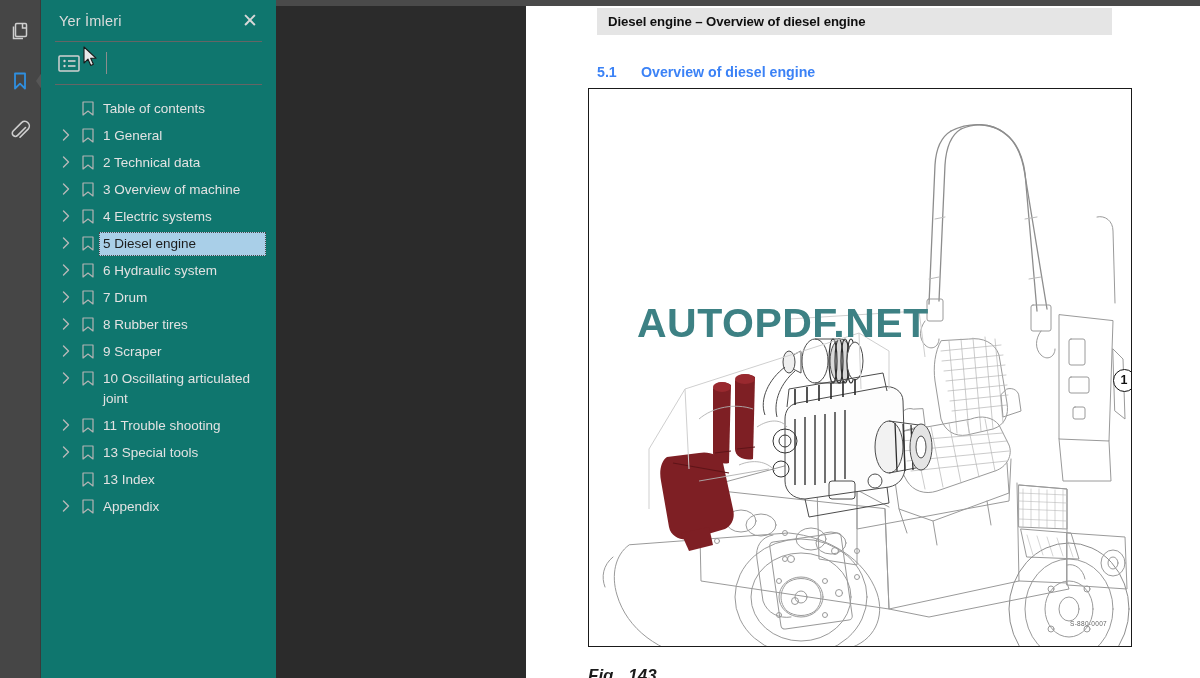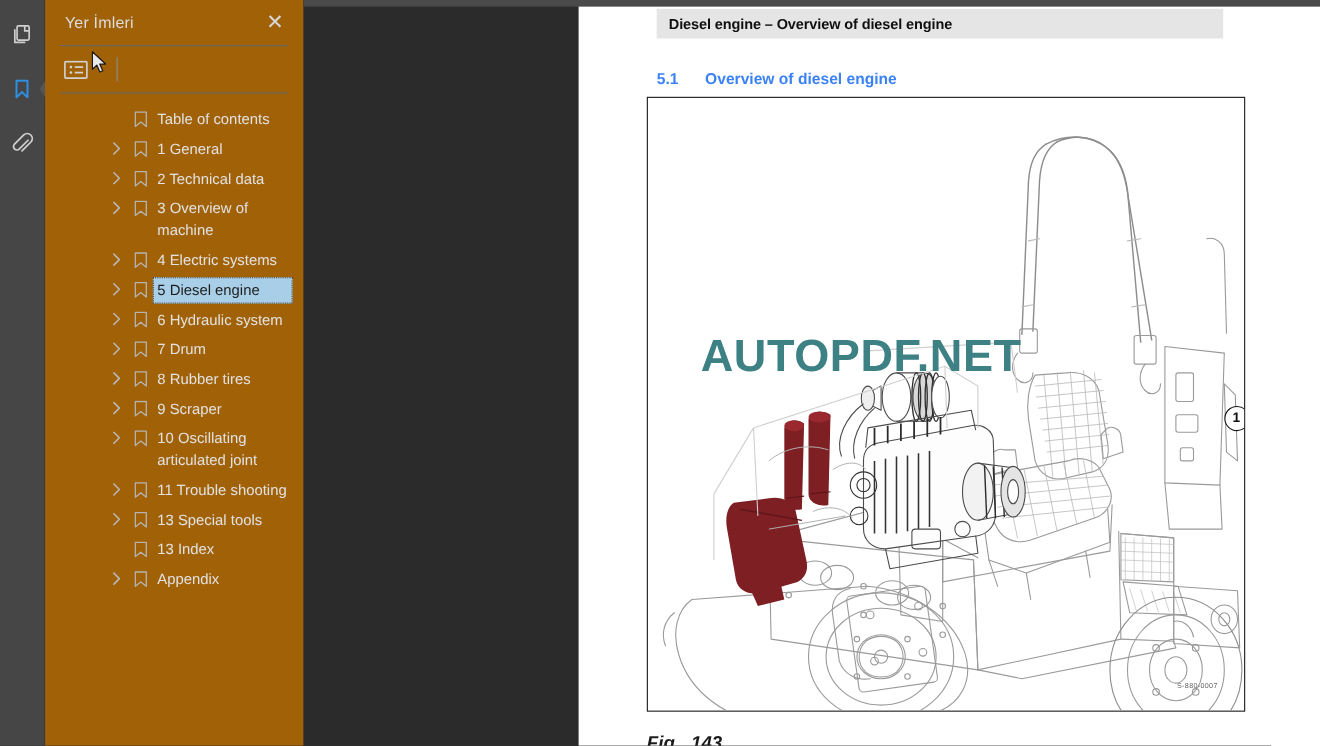--- a/index.html
+++ b/index.html
@@ -29,21 +29,21 @@
     content: ""; position: absolute; right: -8px; top: 4px;
     width: 0; height: 0;
     border-top: 13px solid transparent;
     border-bottom: 13px solid transparent;
     border-right: 9px solid #565656;
   }
 
   
   .bm-panel {
     position: absolute; left: 41px; top: 0; width: 235px; height: 678px;
-    background: #a16207;
+    background: #0f766e;
     display: flex; flex-direction: column;
   }
   .bm-header {
     height: 41px; flex: 0 0 41px;
     display: flex; align-items: center; justify-content: space-between;
     padding: 0 14px 0 18px;
   }
   .bm-title { color: #dcdcdc; font-size: 14.5px; letter-spacing: .2px; }
   .bm-close {
     color: #d8d8d8; font-size: 19px; line-height: 1;
@@ -52,21 +52,21 @@
   .bm-toolbar {
     height: 44px; flex: 0 0 44px;
     display: flex; align-items: center;
     margin: 0 14px; border-top: 1px solid #656565; border-bottom: 1px solid #656565;
     position: relative;
   }
   .tb-btn { width: 28px; height: 24px; display:flex; align-items:center; justify-content:center; cursor:pointer; }
   .tb-sep { width: 1px; height: 22px; background: #8d8d8d; margin-left: 23px; }
   .cursor-arrow { position: absolute; left: 28px; top: 4px; pointer-events: none; }
 
-  .bm-list { flex: 1 1 auto; overflow: hidden; padding-top: 10px; margin-left: 40px; }
+  .bm-list { flex: 1 1 auto; overflow: hidden; padding-top: 10px; }
   .bm-item {
     display: flex; align-items: flex-start;
     padding: 1px 10px 1px 0; min-height: 27px;
     cursor: pointer; position: relative;
   }
   .twisty {
     flex: 0 0 22px; height: 24px; display: flex; align-items: center; justify-content: center;
     margin-left: 14px; cursor: pointer;
   }
   .twisty.empty { visibility: hidden; }

